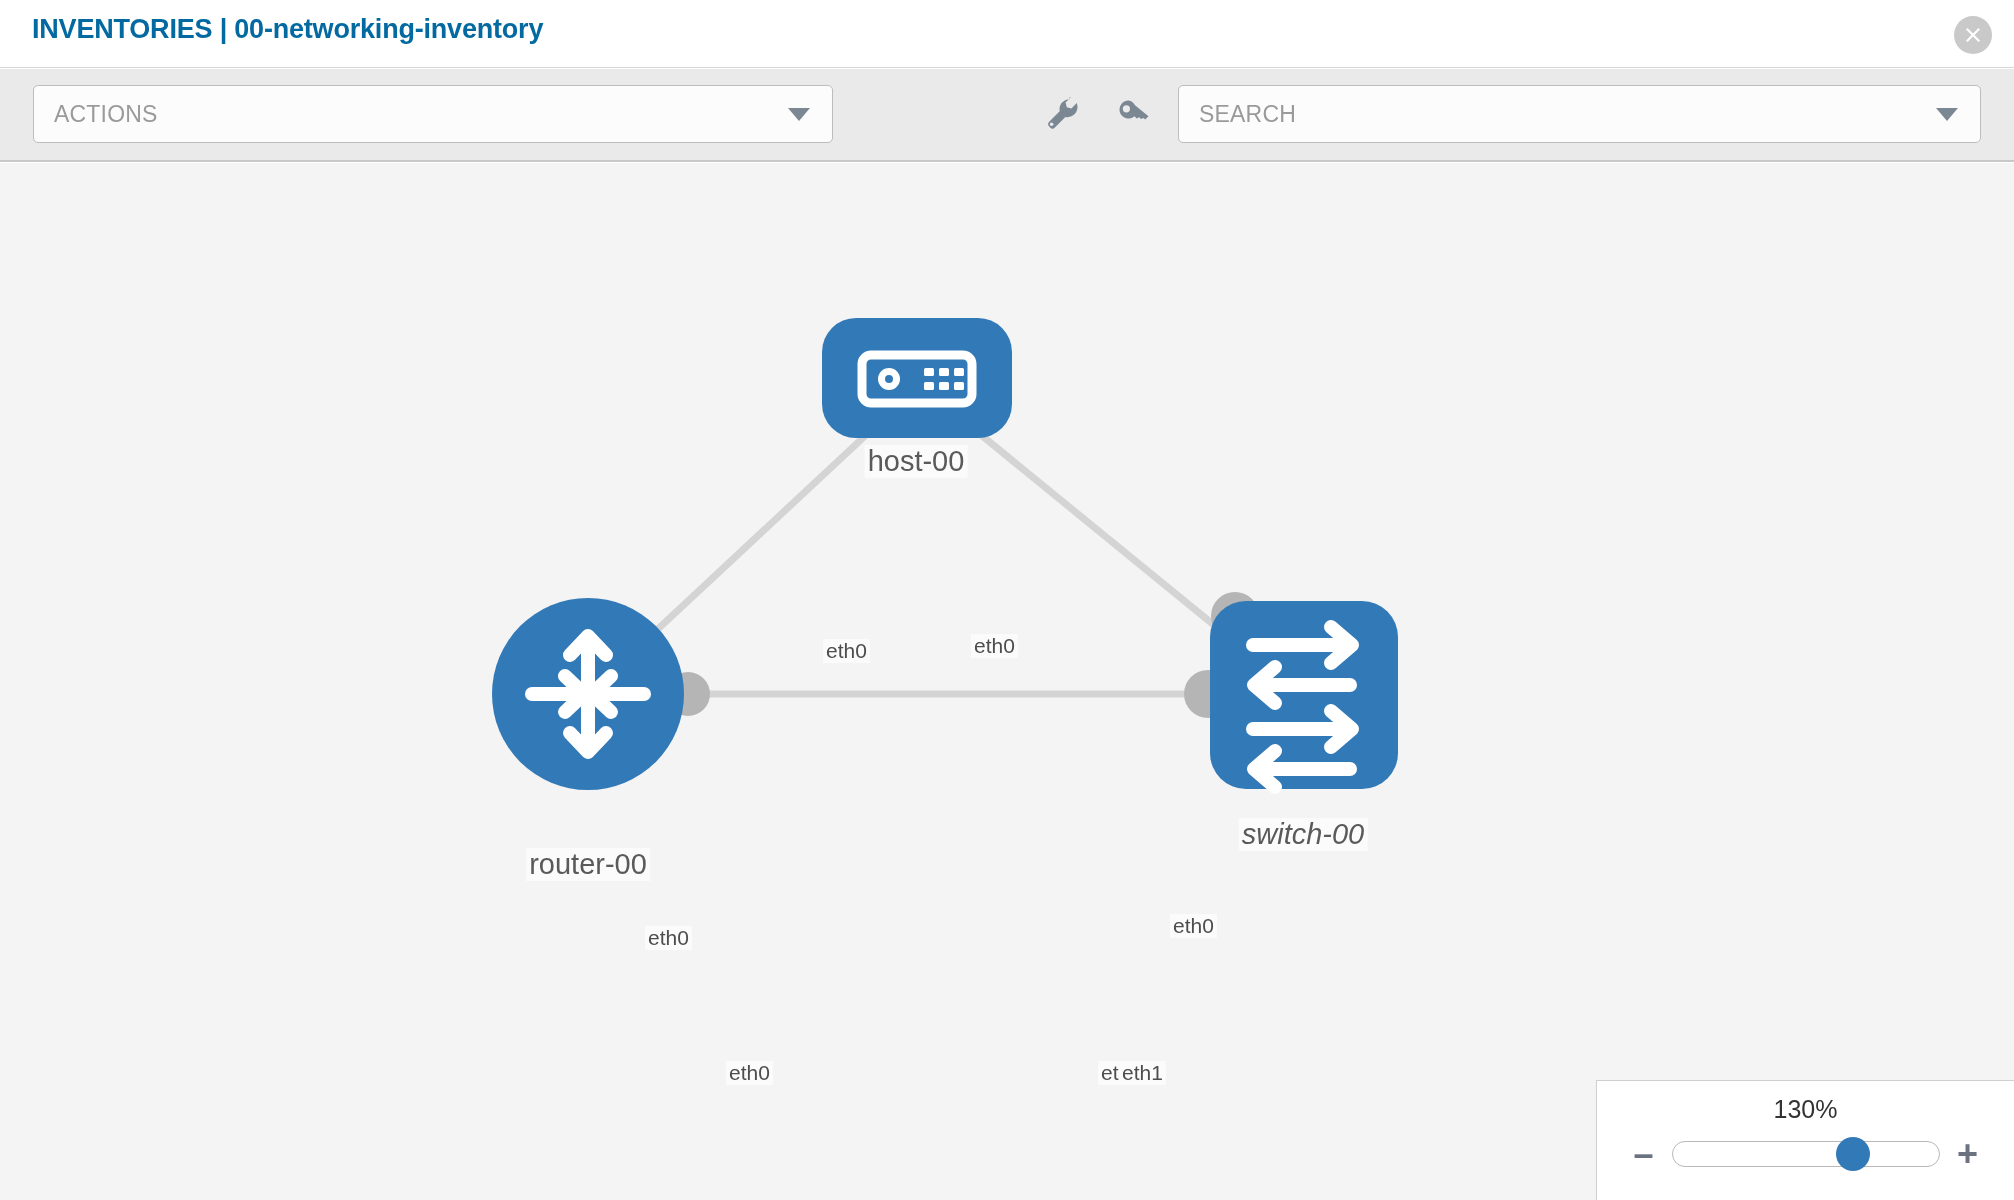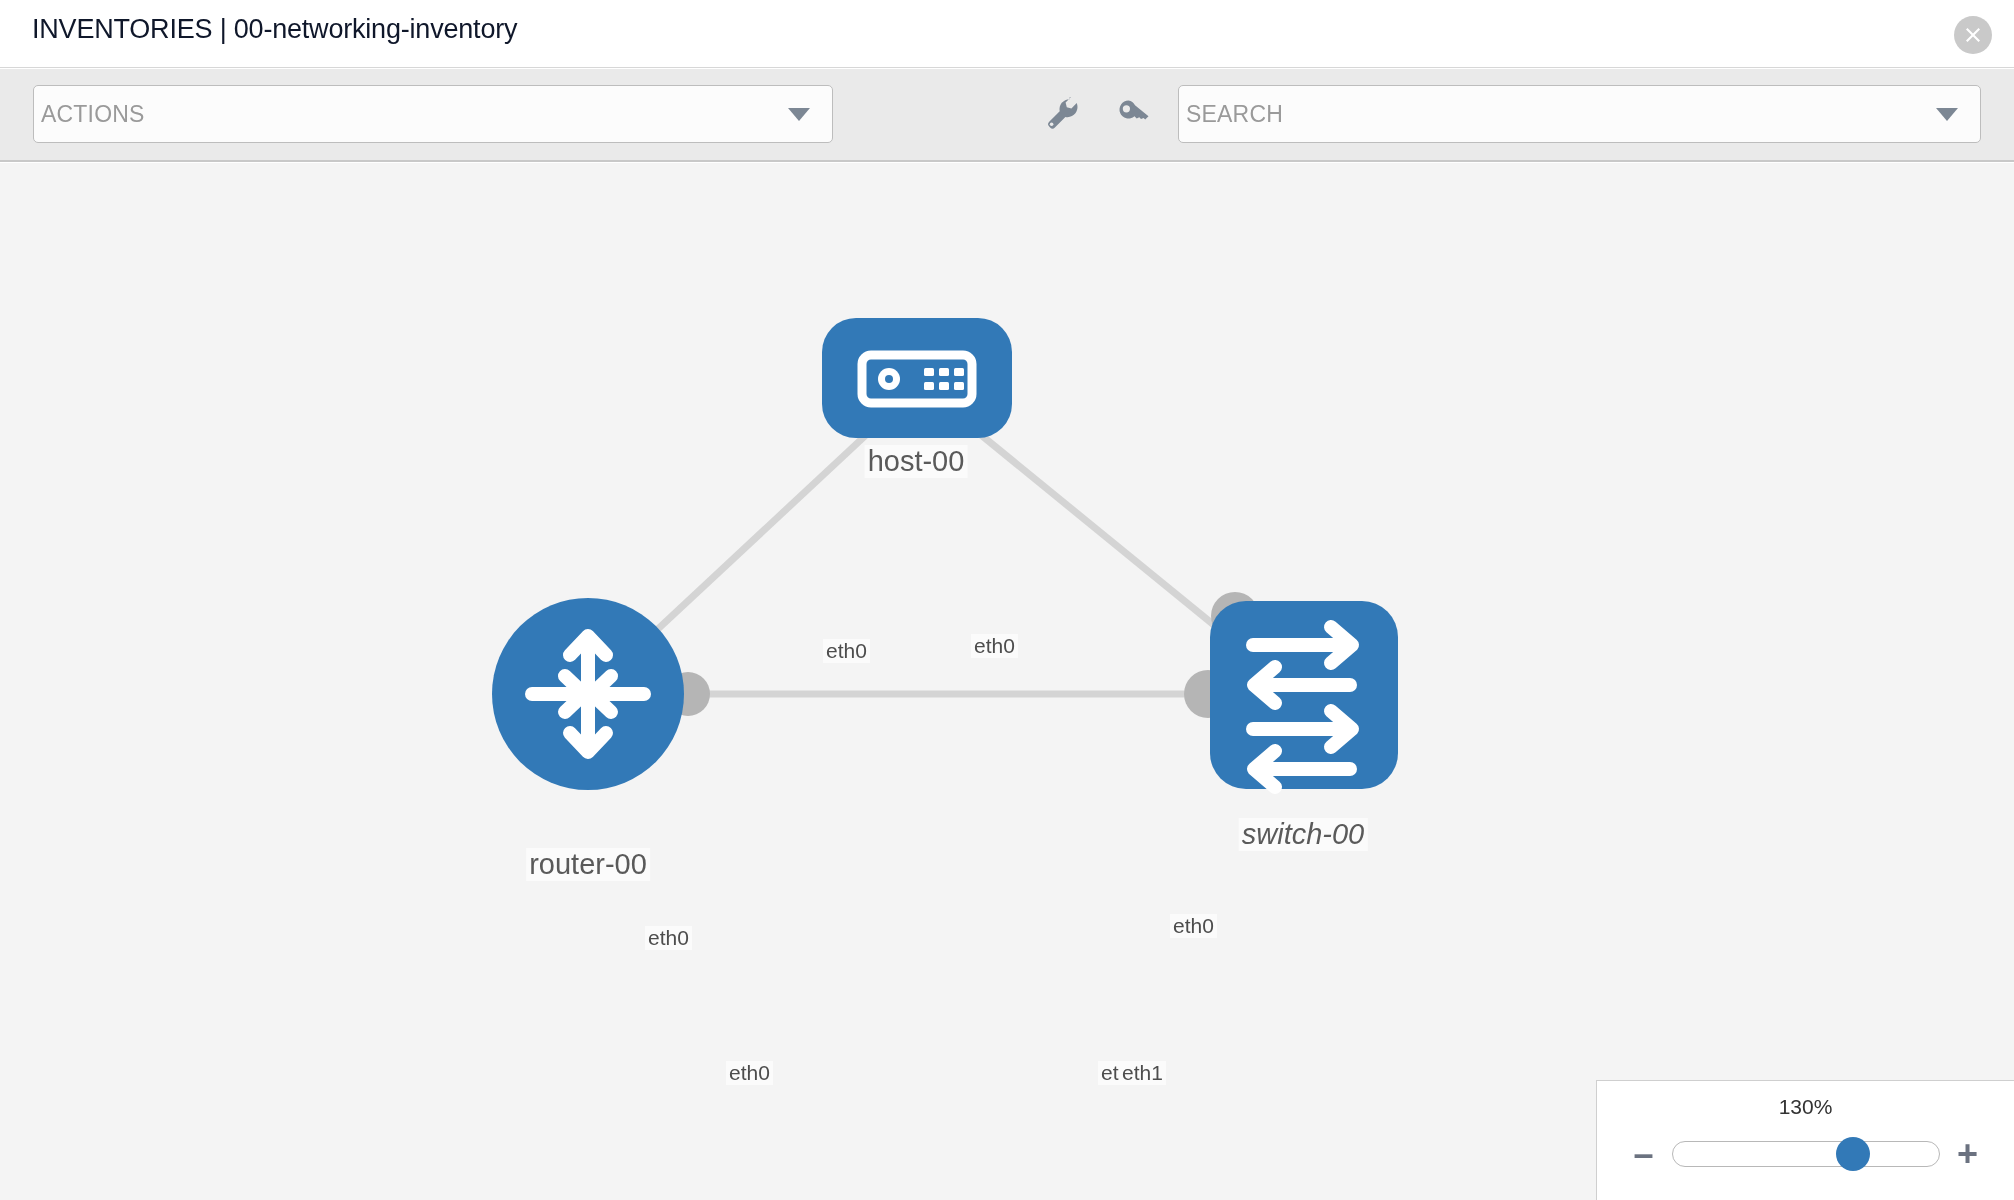--- a/index.html
+++ b/index.html
@@ -12,21 +12,21 @@
   #app { position: relative; width: 2014px; height: 1200px; background: #ffffff; }
 
   
   .header {
     position: absolute; left: 0; top: 0; width: 2014px; height: 68px;
     background: #ffffff;
     border-bottom: 1px solid #d7d7d7;
   }
   .header-title {
     position: absolute; left: 32px; top: 14px;
-    font-size: 27px; font-weight: normal; color: #0f172a;
+    font-size: 27px; font-weight: bold; color: #0369a1;
     letter-spacing: -0.2px; white-space: nowrap;
   }
   .close-btn {
     position: absolute; right: 22px; top: 16px;
     width: 38px; height: 38px; border-radius: 50%;
     background: #c9c9c9;
     display: flex; align-items: center; justify-content: center;
     cursor: pointer;
   }
   .close-btn svg { display: block; }
@@ -40,21 +40,21 @@
   .select-box {
     position: absolute;
     background: #fcfcfc;
     border: 1px solid #bdbdbd;
     border-radius: 5px;
     display: flex; align-items: center;
     cursor: pointer;
   }
   .select-box .value {
     flex: 1;
-    padding-left: 7px;
+    padding-left: 20px;
     font-size: 23px;
     color: #9a9a9a;
     letter-spacing: 0.2px;
     white-space: nowrap; overflow: hidden;
   }
   .caret {
     width: 0; height: 0;
     border-left: 11px solid transparent;
     border-right: 11px solid transparent;
     border-top: 13px solid #7c8794;
@@ -102,21 +102,21 @@
   .zoom-widget {
     position: absolute; right: 0; bottom: 0;
     width: 418px; height: 120px;
     background: #ffffff;
     border: 1px solid #cfcfcf;
     border-right: none; border-bottom: none;
   }
   .zoom-level {
     position: absolute; left: 0; right: 0; top: 14px;
     text-align: center;
-    font-size: 21px; color: #333333;
+    font-size: 25px; color: #333333;
   }
   .zoom-row {
     position: absolute; left: 0; right: 0; top: 55px;
     display: flex; align-items: center; justify-content: center;
   }
   .zoom-minus, .zoom-plus {
     color: #6b7280; font-size: 36px; font-weight: bold;
     line-height: 1; cursor: pointer; user-select: none;
     width: 40px; text-align: center;
   }

